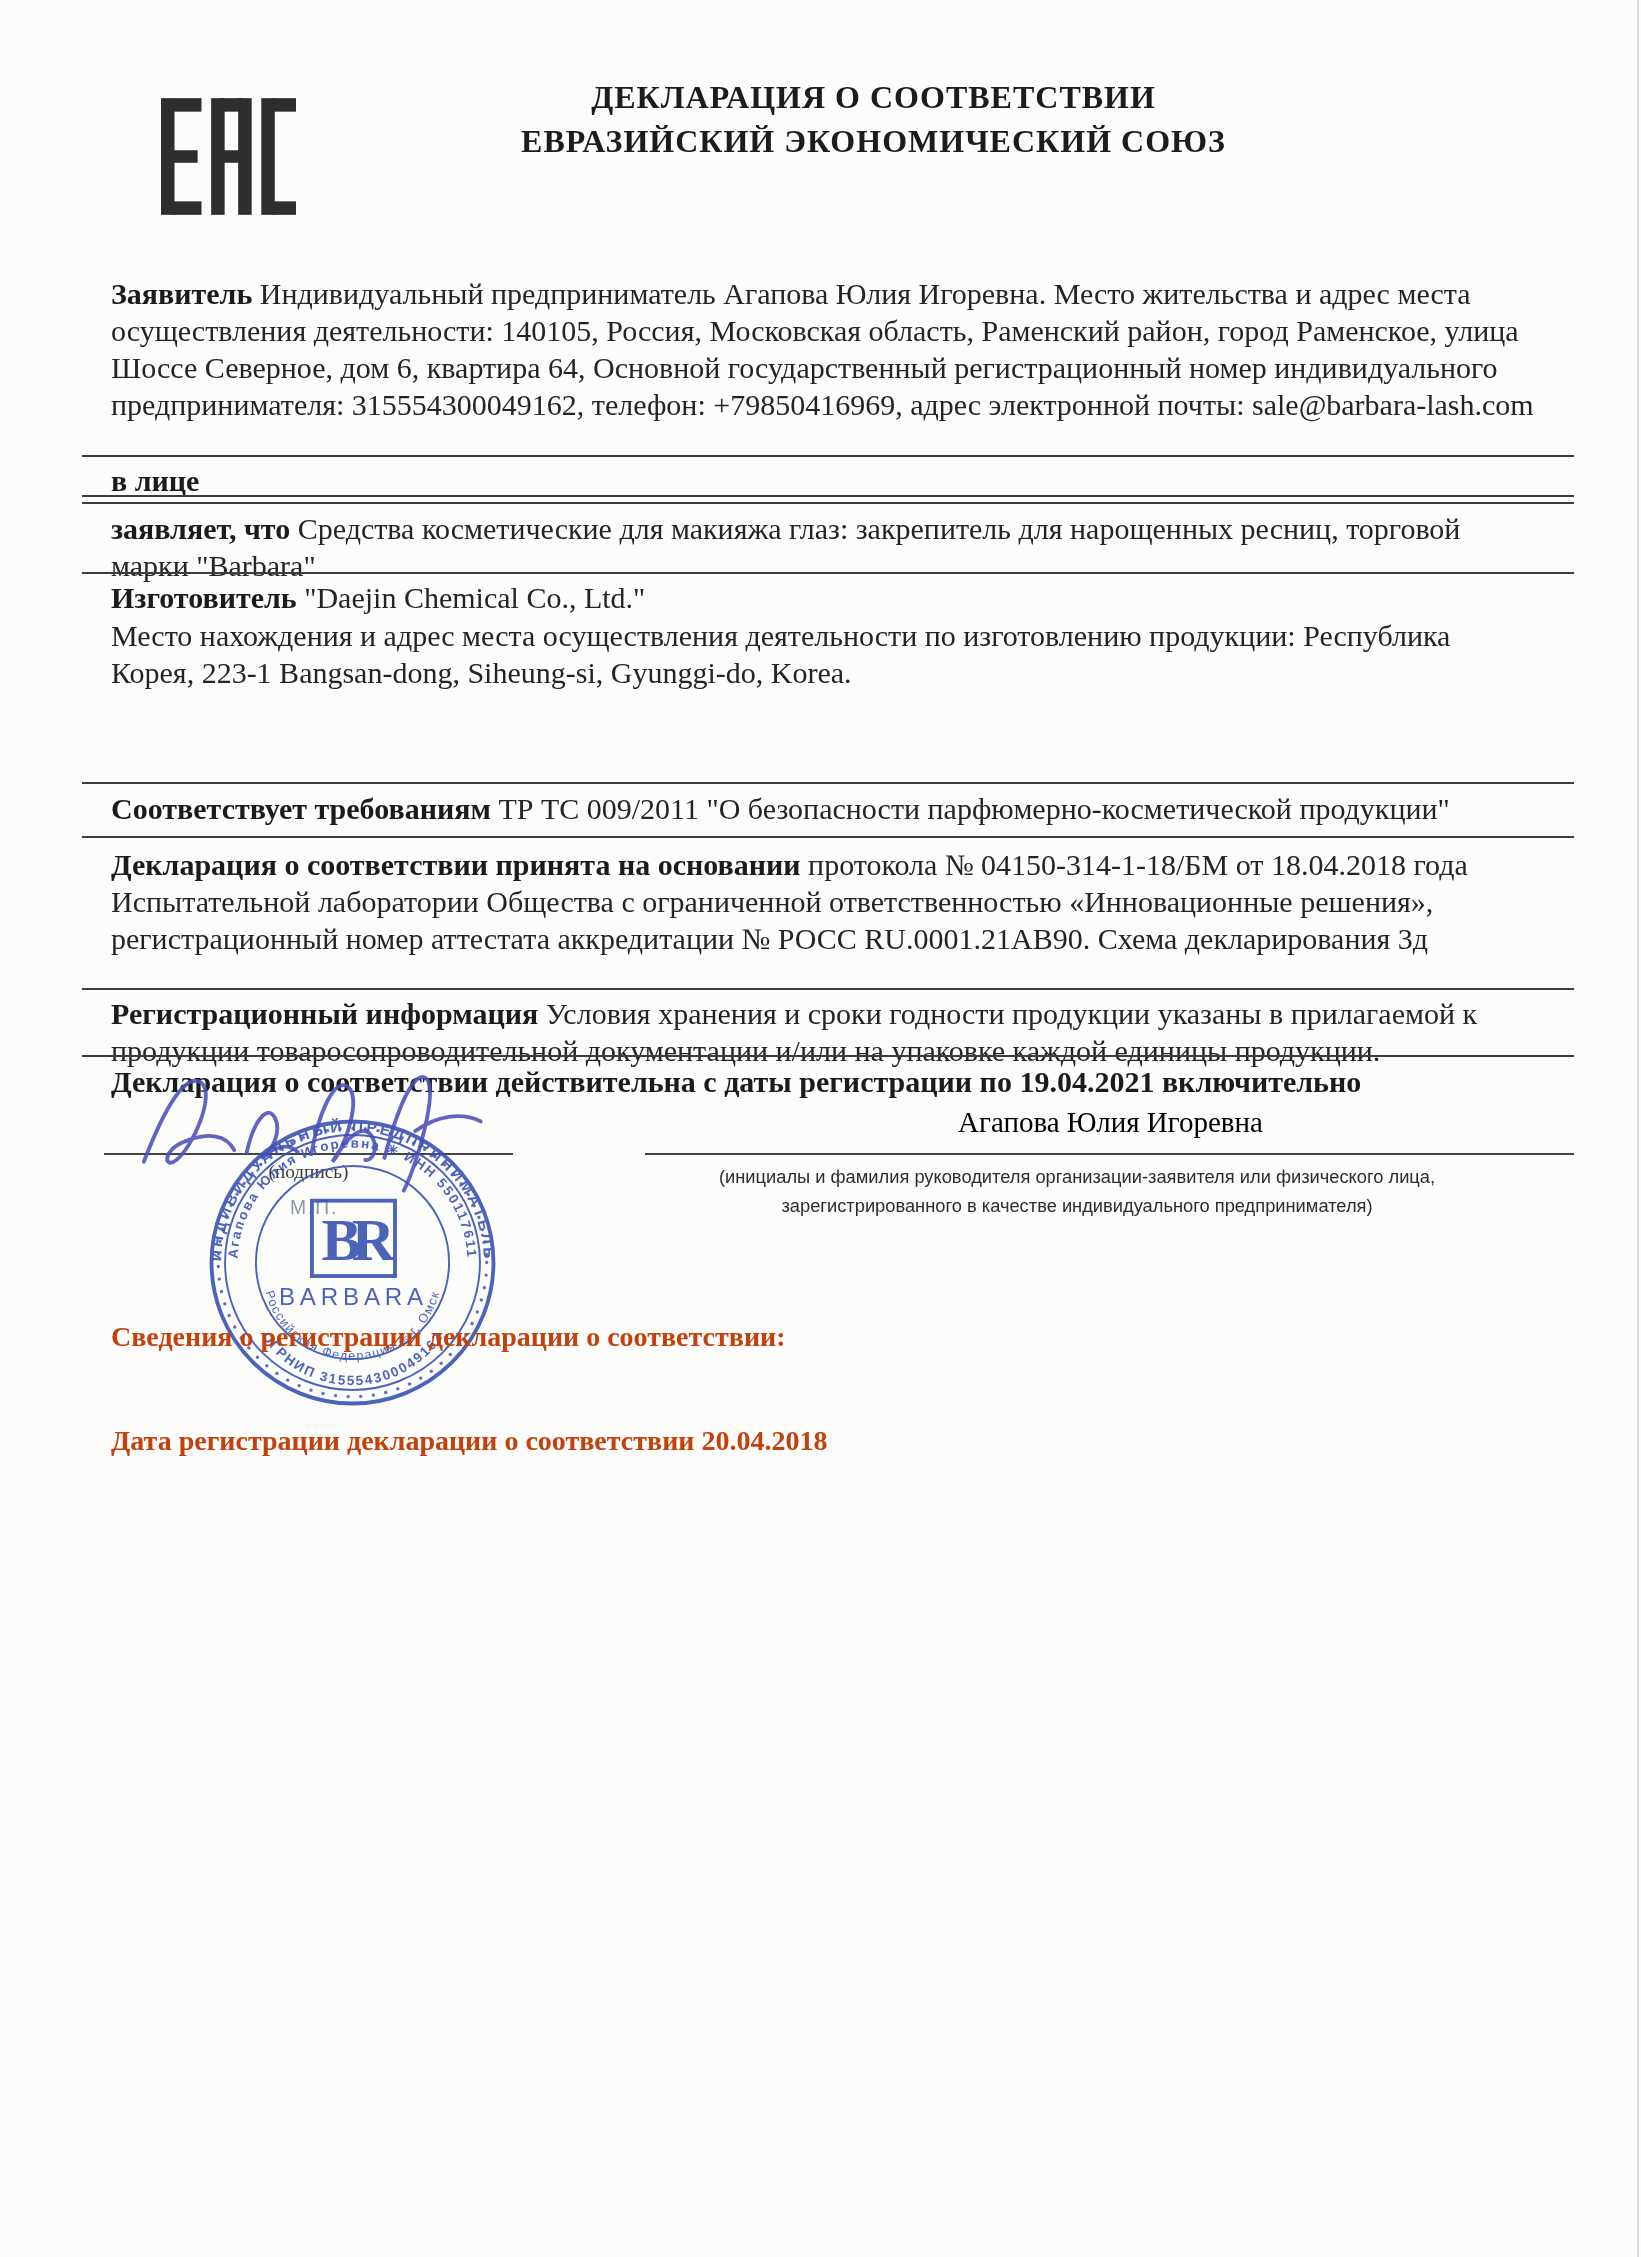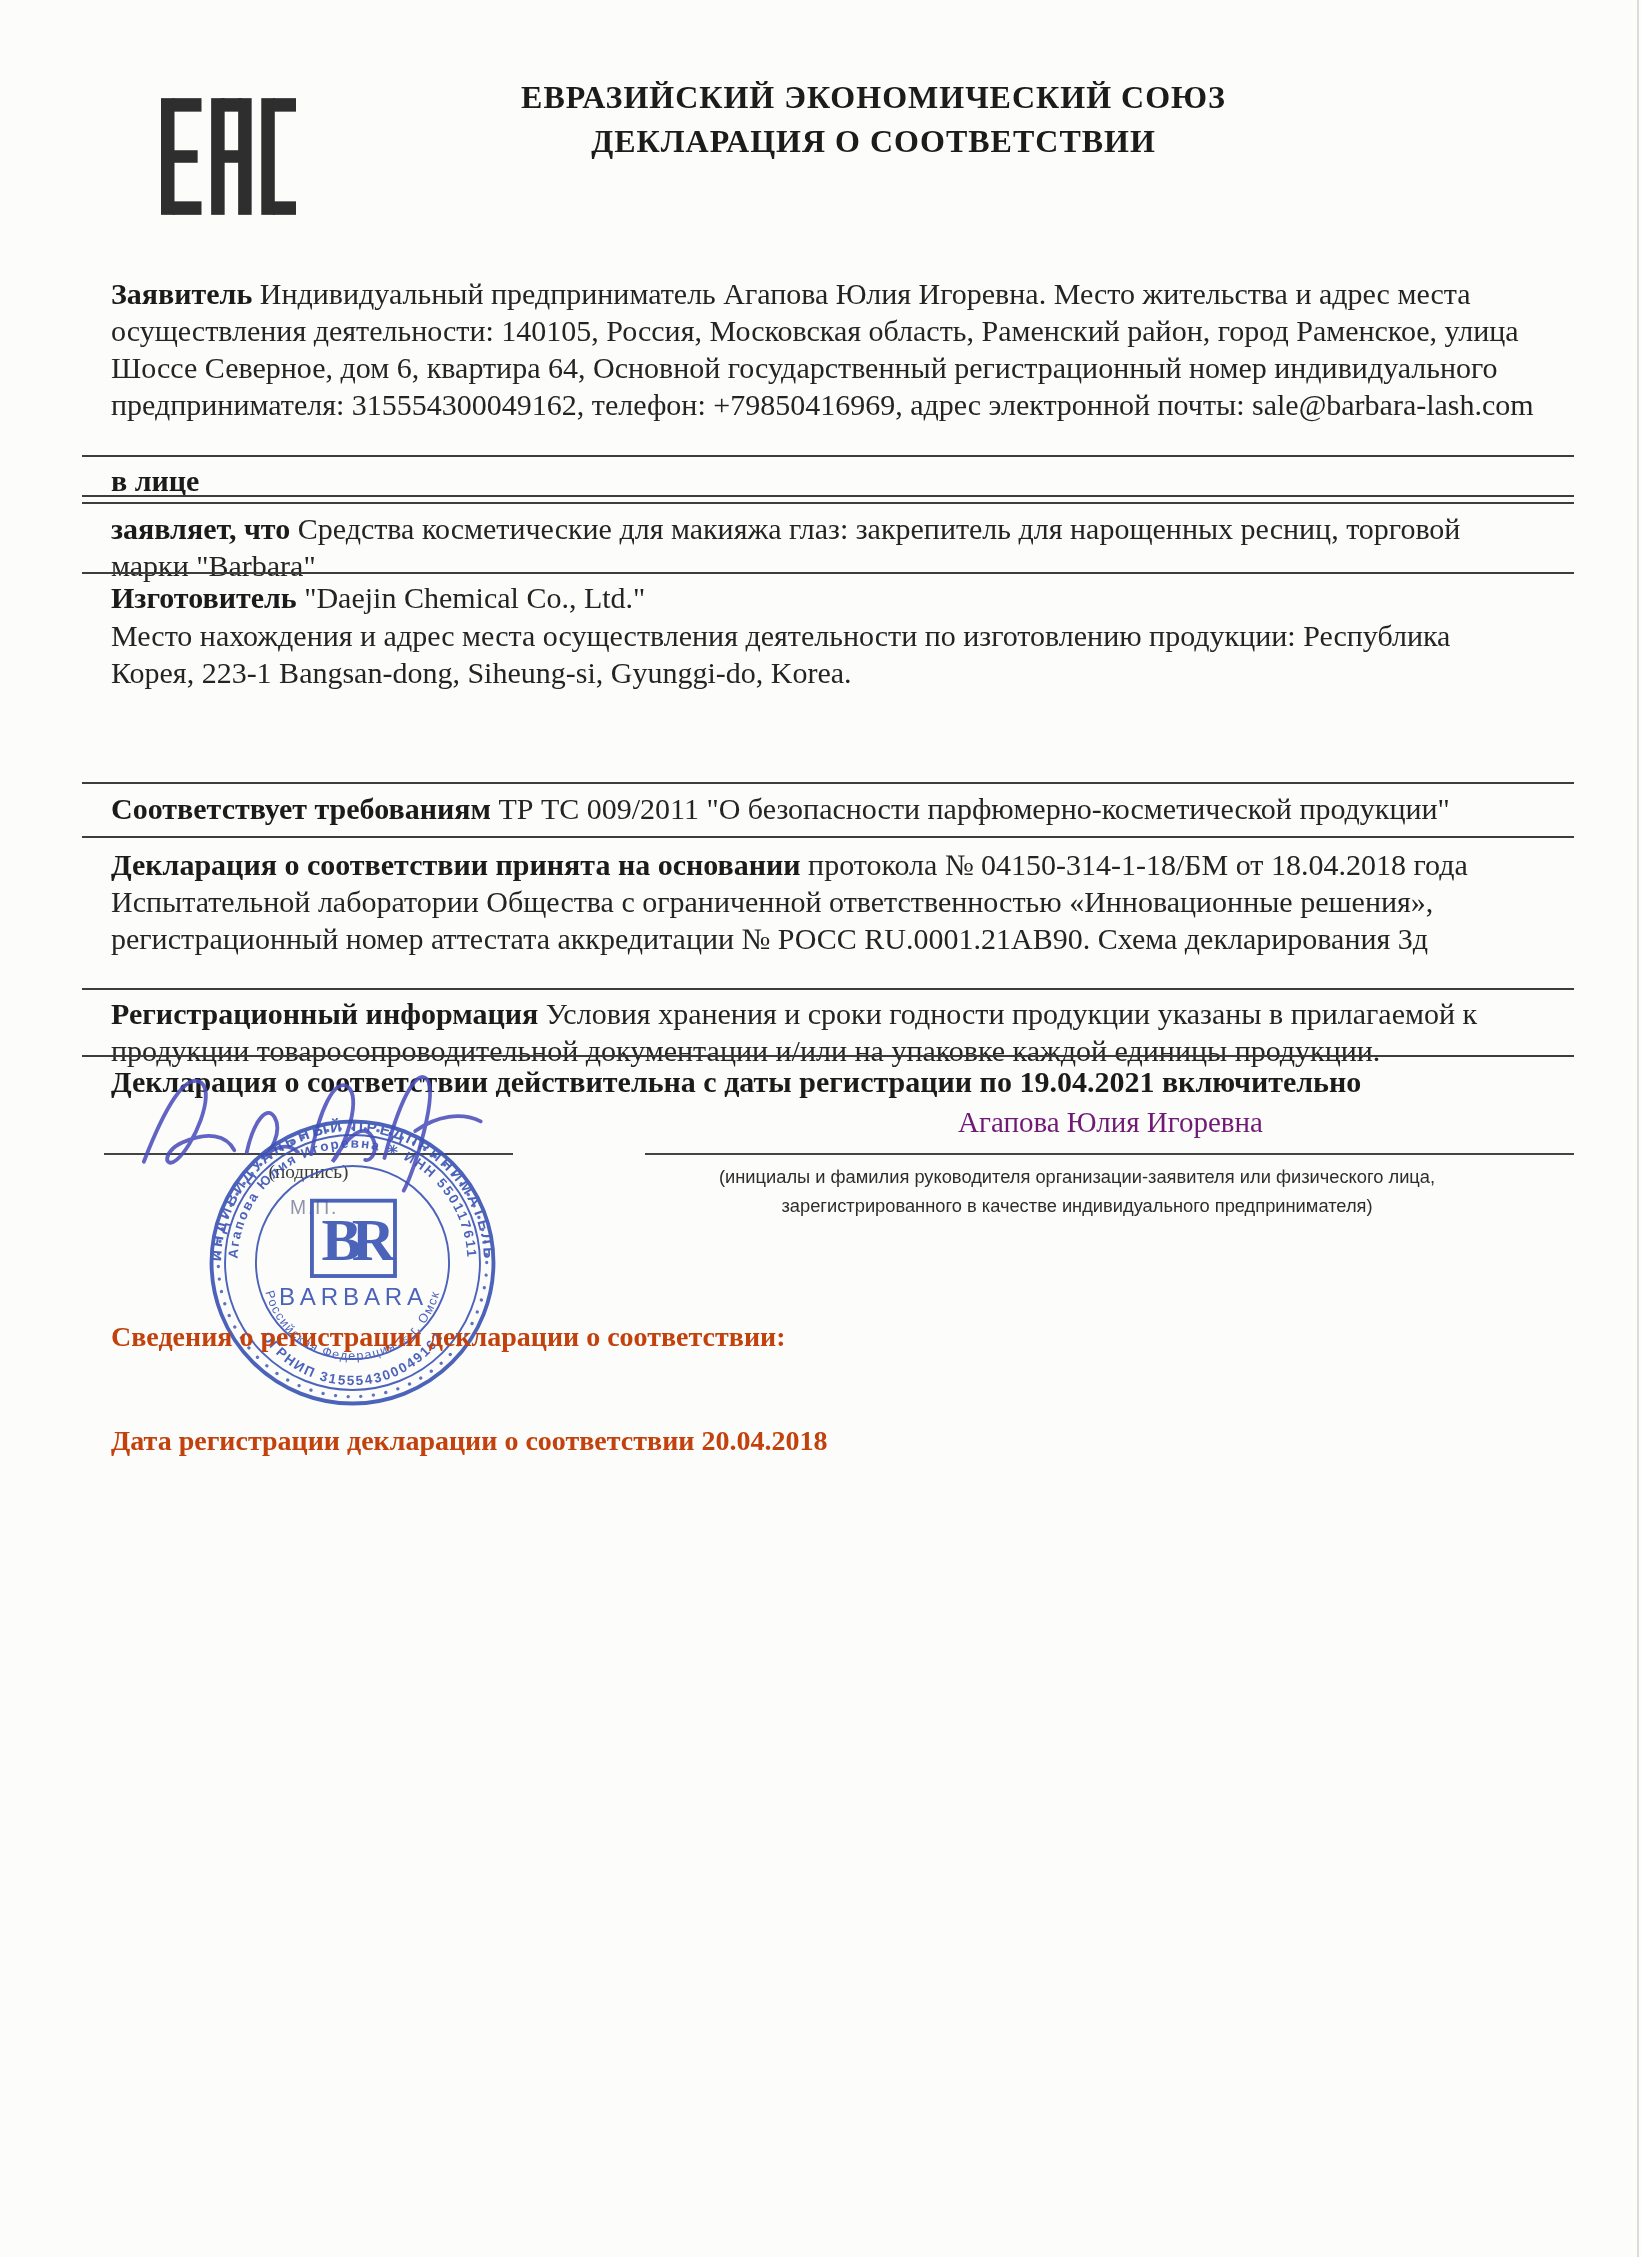--- a/index.html
+++ b/index.html
@@ -11,21 +11,21 @@
   }
   .abs { position:absolute; }
   .logo-wrap { left:161px; top:97px; width:135px; height:119px; }
   .title-block { left:328px; top:75px; width:1091px; text-align:center;
     font-weight:bold; font-size:32px; line-height:44px; letter-spacing:1px; color:#1c1c1c; }
   .para { left:111px; width:1429px; font-size:30px; line-height:37px; color:#242424; }
   .b { font-weight:bold; color:#1b1b1b; }
   .rule { left:82px; width:1492px; height:1.9px; background:#3d3d3d; }
   .rule.thin { height:1.5px; }
   .sigline { height:1.9px; background:#444; }
-  .sig-name { left:647px; top:1106px; width:927px; text-align:center; font-size:29px; color:#701a75; }
+  .sig-name { left:647px; top:1106px; width:927px; text-align:center; font-size:29px; color:#000000; }
   .sign-caption { left:104px; top:1161px; width:409px; text-align:center; font-size:19.3px; color:#3a3a3a; }
   .notes { left:628px; width:898px; text-align:center;
     font-family:"Liberation Sans", sans-serif; font-size:18.3px; line-height:29px; color:#2d2d2d; }
   .mp { left:290px; top:1197px; font-family:"Liberation Sans", sans-serif;
     font-size:19.3px; color:#8f94a8; letter-spacing:1.9px; }
   .reg { left:111px; width:1429px; font-size:28px; font-weight:bold; color:#c2410c; }
   .edge-r { left:1637px; top:0; width:1.9px; height:2257px; background:#dcdcdc; }
   .stamp-wrap { left:198px; top:1108px; width:309px; height:309px; opacity:.9; }
   .signature-wrap { left:126px; top:1054px; width:386px; height:154px; }
   svg text { user-select:none; }
@@ -47,22 +47,22 @@
         <rect x="62" y="0" width="22" height="14"></rect>
         <rect x="64" y="54" width="18" height="13"></rect>
         <rect x="104" y="0" width="14" height="121"></rect>
         <rect x="116" y="0" width="24" height="14"></rect>
         <rect x="116" y="107" width="24" height="14"></rect>
       </g>
     </svg>
   </div>
 
   <div class="abs title-block">
+    <div>ДЕКЛАРАЦИЯ О СООТВЕТСТВИИ</div>
     <div>ЕВРАЗИЙСКИЙ ЭКОНОМИЧЕСКИЙ СОЮЗ</div>
-    <div>ДЕКЛАРАЦИЯ О СООТВЕТСТВИИ</div>
   </div>
 
   <p class="abs para" style="top:275px"><span class="b">Заявитель</span> <span>Индивидуальный предприниматель Агапова Юлия Игоревна. Место жительства и адрес места осуществления деятельности: 140105, Россия, Московская область, Раменский район, город Раменское, улица Шоссе Северное, дом 6, квартира 64, Основной государственный регистрационный номер индивидуального предпринимателя: 315554300049162, телефон: +79850416969, адрес электронной почты: sale@barbara-lash.com</span></p>
 
   <div class="abs rule thin" style="top:455px"></div>
 
   <p class="abs para" style="top:462px"><span class="b">в лице</span></p>
 
   <div class="abs rule thin" style="top:495px"></div>
   <div class="abs rule thin" style="top:502px"></div>

